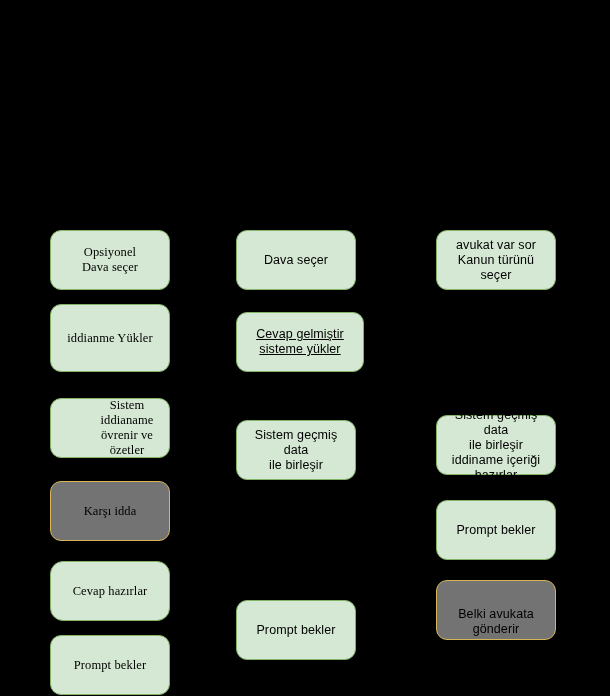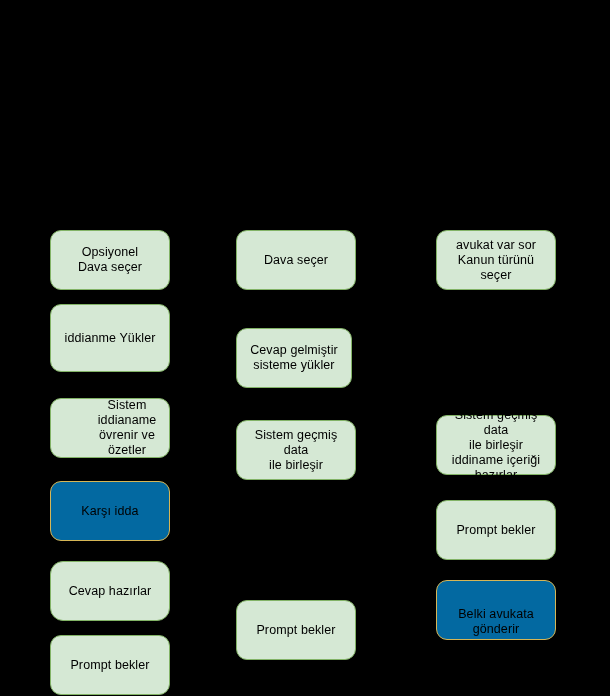--- a/index.html
+++ b/index.html
@@ -36,45 +36,45 @@
     letter-spacing: 0.1px;
     white-space: pre-line;
     padding: 2px 4px;
     user-select: none;
   }
   .node.green {
     background: #d5e8d4;
     border-color: #82b366;
   }
   .node.yellow {
-    background: #0369a1;
+    background: #737373;
     border-color: #d6b656;
   }
   .node-label {
     display: block;
     white-space: pre-line;
   }
 </style>
 </head>
 <body>
 
 <div id="canvas" style="background: rgb(0, 0, 0);">
-    <div style="position: absolute; left: 0px; top: 0px; width: 100%; height: 100%;">
+    <div style="position: absolute; left: 0px; top: 0px; width: 100%; height: 100%; font-family: Liberation Serif, serif;">
       <div class="node green" style="left: 50px; top: 230px; width: 120px; height: 60px;"><span class="node-label">Opsiyonel
 Dava seçer</span></div>
       <div class="node green" style="left: 50px; top: 304px; width: 120px; height: 68px;"><span class="node-label">iddianme Yükler</span></div>
       <div class="node green" style="left: 50px; top: 398px; width: 120px; height: 60px; padding-left: 38px;"><span class="node-label">Sistem iddianame
 övrenir ve özetler</span></div>
       <div class="node yellow" style="left: 50px; top: 481px; width: 120px; height: 60px;"><span class="node-label">Karşı idda</span></div>
       <div class="node green" style="left: 50px; top: 561px; width: 120px; height: 60px; border-radius: 13px;"><span class="node-label">Cevap hazırlar</span></div>
       <div class="node green" style="left: 50px; top: 635px; width: 120px; height: 60px;"><span class="node-label">Prompt bekler</span></div>
     </div>
     <div style="position: absolute; left: 0px; top: 0px; width: 100%; height: 100%;">
       <div class="node green" style="left: 236px; top: 230px; width: 120px; height: 60px;"><span class="node-label">Dava seçer</span></div>
-      <div class="node green" style="left: 236px; top: 328px; width: 116px; height: 60px;"><span class="node-label">Cevap gelmiştir
+      <div class="node green" style="left: 236px; top: 312px; width: 128px; height: 60px; text-decoration: underline;"><span class="node-label">Cevap gelmiştir
 sisteme yükler</span></div>
       <div class="node green" style="left: 236px; top: 420px; width: 120px; height: 60px;"><span class="node-label">Sistem geçmiş data
 ile birleşir</span></div>
       <div class="node green" style="left: 236px; top: 600px; width: 120px; height: 60px;"><span class="node-label">Prompt bekler</span></div>
     </div>
     <div style="position: absolute; left: 0px; top: 0px; width: 100%; height: 100%;">
       <div class="node green" style="left: 436px; top: 230px; width: 120px; height: 60px;"><span class="node-label">avukat var sor
 Kanun türünü seçer</span></div>
       <div class="node green" style="left: 436px; top: 415px; width: 120px; height: 60px;"><span class="node-label">Sistem geçmiş data
 ile birleşir

